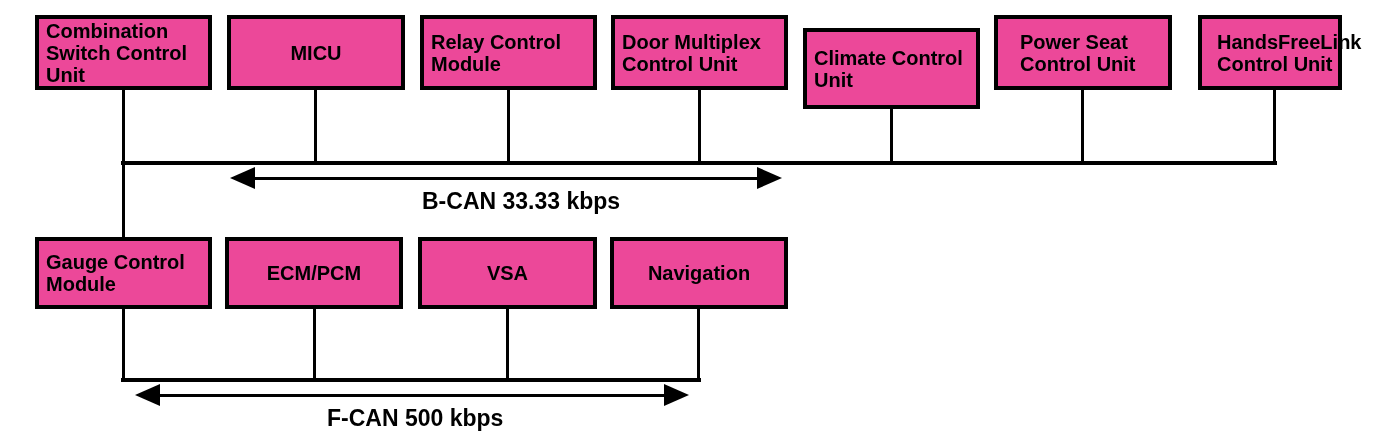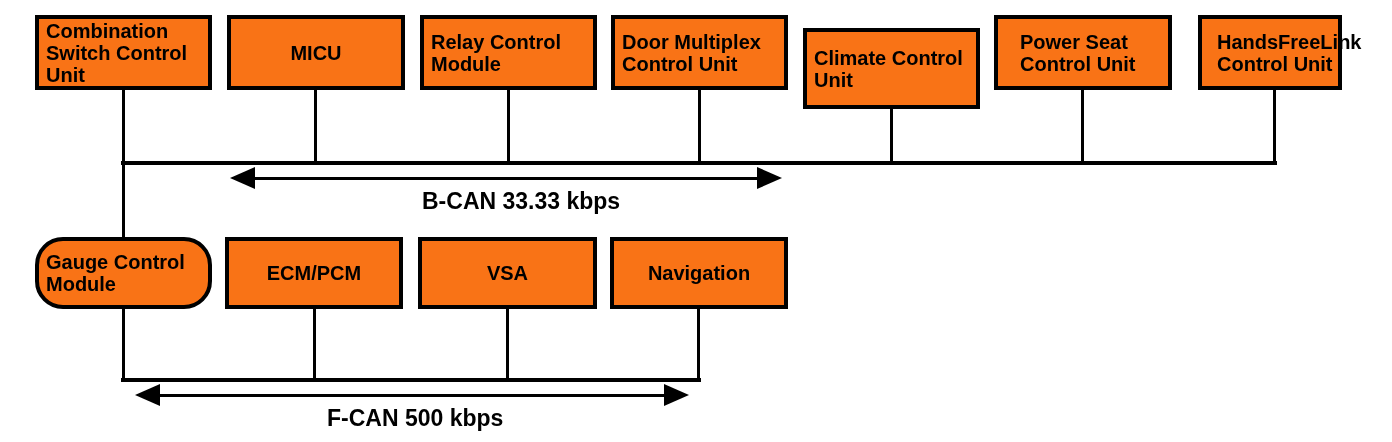--- a/index.html
+++ b/index.html
@@ -13,21 +13,21 @@
     height: 442px;
     background: #ffffff;
     font-family: "Liberation Sans", "DejaVu Sans", sans-serif;
     color: #000000;
     overflow: hidden;
   }
   .node {
     position: absolute;
     box-sizing: border-box;
     border: 4px solid #000000;
-    background: #f97316;
+    background: #ec4899;
     display: flex;
     align-items: center;
     font-weight: bold;
     font-size: 20px;
     line-height: 22px;
     letter-spacing: 0;
   }
   .node.left   { justify-content: flex-start; padding: 2px 4px 2px 7px; text-align: left; }
   .node.center { justify-content: center; text-align: left; padding: 2px 4px; }
   .vline {
@@ -98,21 +98,21 @@
   <div class="node left" style="left:803px;  top:28px; width:177px; height:81px;">
     <span>Climate Control Unit</span>
   </div>
   <div class="node left" style="left:994px;  top:15px; width:178px; height:75px; padding-left:22px;justify-content:center;">
     <span>Power Seat Control Unit</span>
   </div>
   <div class="node left" style="left:1186px; top:15px; width:144px; height:75px; padding-left:15px;margin-left:12px;">
     <span>HandsFreeLink Control Unit</span>
   </div>
 
-  <div class="node left" style="left:35px;  top:237px; width:177px; height:72px;border-radius:28px;">
+  <div class="node left" style="left:35px;  top:237px; width:177px; height:72px;">
     <span>Gauge Control Module</span>
   </div>
   <div class="node center" style="left:225px; top:237px; width:178px; height:72px;">
     <span>ECM/PCM</span>
   </div>
   <div class="node center" style="left:418px; top:237px; width:179px; height:72px;">
     <span>VSA</span>
   </div>
   <div class="node center" style="left:610px; top:237px; width:178px; height:72px;">
     <span>Navigation</span>

